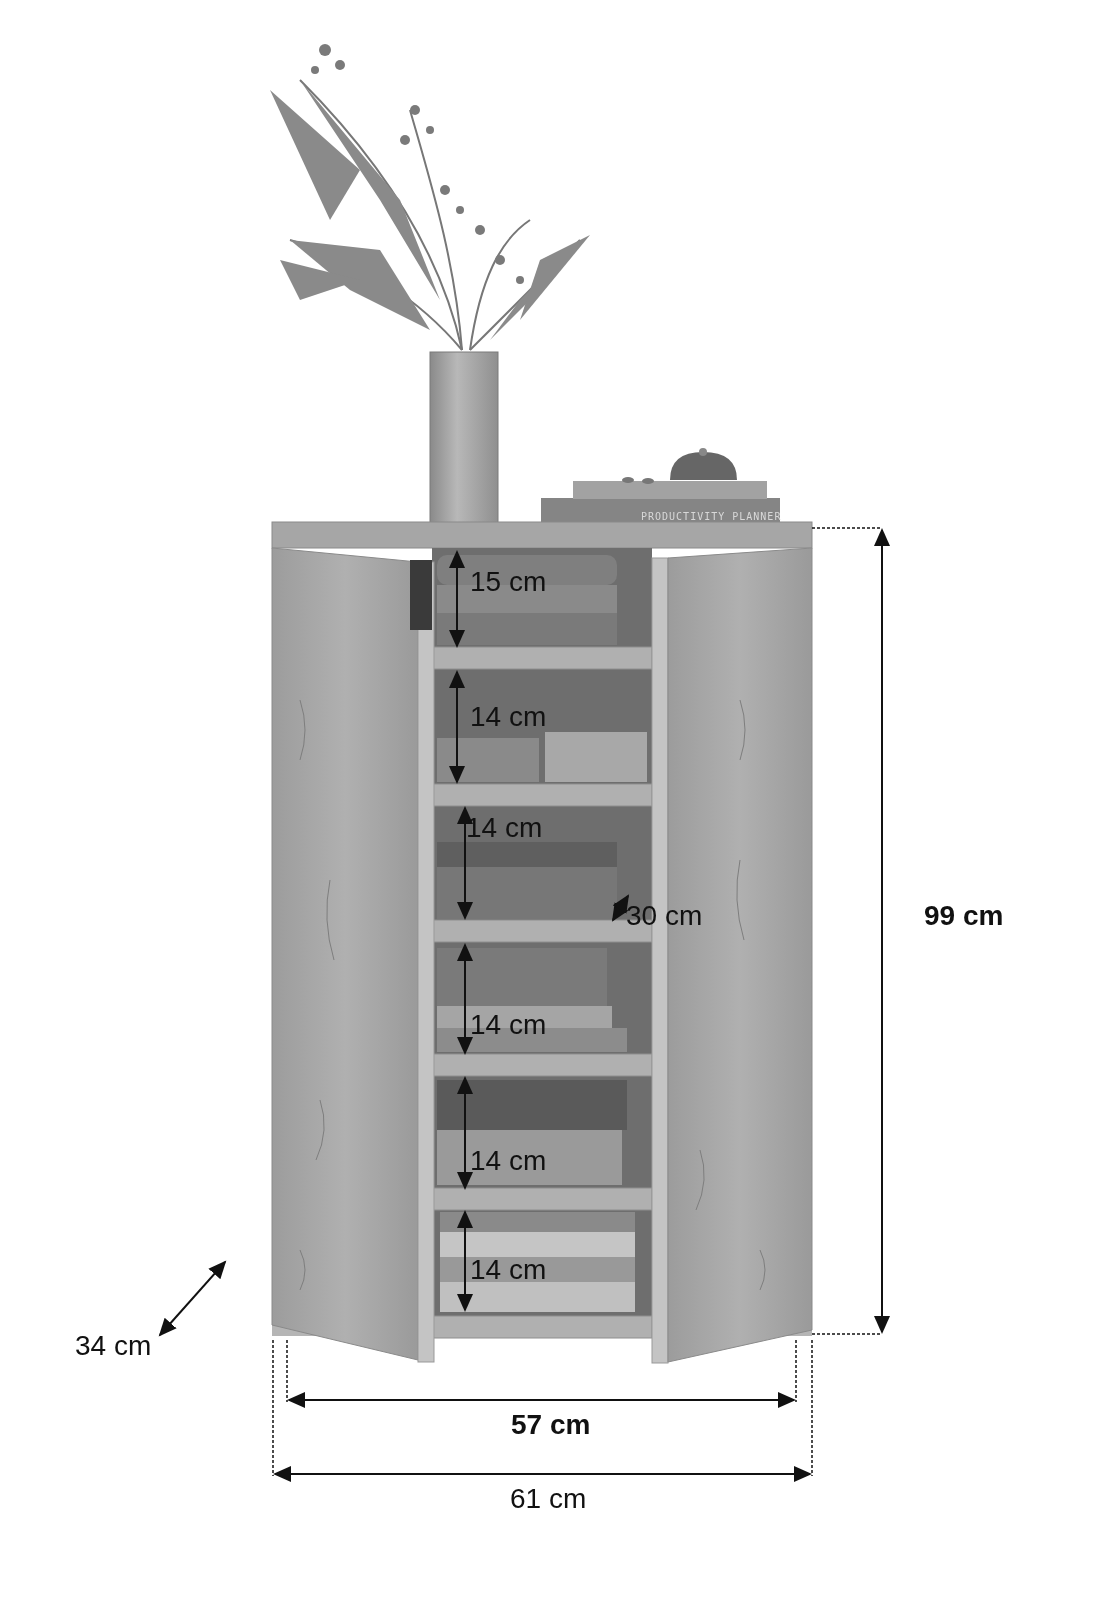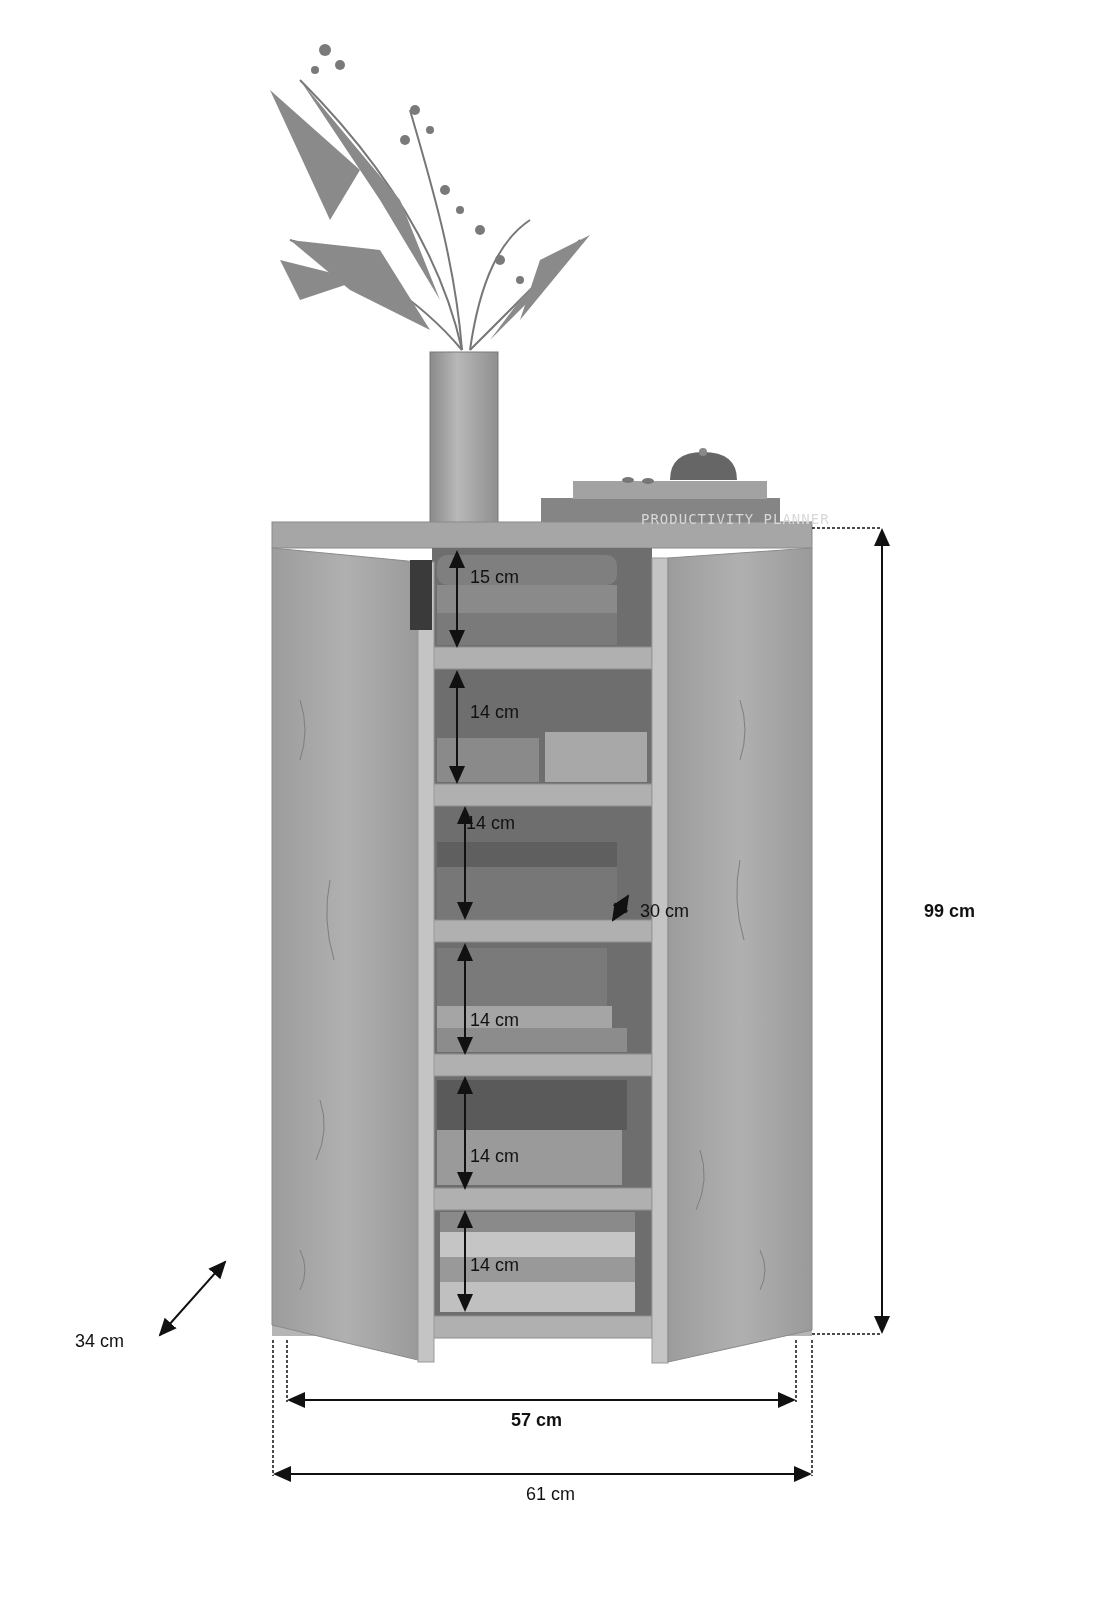--- a/index.html
+++ b/index.html
@@ -1,18 +1,18 @@
 <!DOCTYPE html>
 <html><head>
 <meta charset="utf-8">
 <style>
   html, body { margin: 0; padding: 0; background: #ffffff; }
   body { width: 1100px; height: 1600px; position: relative; overflow: hidden;
          font-family: "Liberation Sans", "DejaVu Sans", sans-serif; color: #111; }
-  .label { position: absolute; font-size: 18px; color: #111; white-space: nowrap; line-height: 1; }
+  .label { position: absolute; font-size: 28px; color: #111; white-space: nowrap; line-height: 1; }
   svg { position: absolute; left: 0; top: 0; }
 </style>
 </head>
 <body>
 
 <svg width="1100" height="1600" viewBox="0 0 1100 1600">
   <defs>
     <marker id="ah" markerWidth="10" markerHeight="10" refX="8" refY="5" orient="auto-start-reverse">
       <path d="M0,1 L9,5 L0,9 z" fill="#111"></path>
     </marker>
@@ -142,26 +142,26 @@
     <line x1="796" y1="1340" x2="796" y2="1402" stroke="#111" stroke-width="1.5" stroke-dasharray="3,2"></line>
     <line x1="289" y1="1400" x2="794" y2="1400" stroke="#111" stroke-width="2" marker-start="url(#ah)" marker-end="url(#ah)"></line>
     <line x1="273" y1="1340" x2="273" y2="1476" stroke="#111" stroke-width="1.5" stroke-dasharray="3,2"></line>
     <line x1="812" y1="1340" x2="812" y2="1476" stroke="#111" stroke-width="1.5" stroke-dasharray="3,2"></line>
     <line x1="275" y1="1474" x2="810" y2="1474" stroke="#111" stroke-width="2" marker-start="url(#ah)" marker-end="url(#ah)"></line>
   </g>
 
   <line x1="160" y1="1335" x2="225" y2="1262" stroke="#111" stroke-width="2" marker-start="url(#ah)" marker-end="url(#ah)"></line>
 </svg>
 
-<div class="label" style="left:641px; top:512px; font-size:14px; color:#d8d8d8; letter-spacing:1px; font-family:'DejaVu Sans Mono', monospace;">PRODUCTIVITY PLANNER</div>
+<div class="label" style="left:641px; top:512px; font-size:10px; color:#d8d8d8; letter-spacing:1px; font-family:'DejaVu Sans Mono', monospace;">PRODUCTIVITY PLANNER</div>
 
 <div class="label" style="left:470px; top:568px;">15 cm</div>
 <div class="label" style="left:470px; top:703px;">14 cm</div>
 <div class="label" style="left:466px; top:814px;">14 cm</div>
 <div class="label" style="left:470px; top:1011px;">14 cm</div>
 <div class="label" style="left:470px; top:1147px;">14 cm</div>
 <div class="label" style="left:470px; top:1256px;">14 cm</div>
 
-<div class="label" style="left:640px; top:902px;">30 cm</div>
+<div class="label" style="left:626px; top:902px;">30 cm</div>
 <div class="label" style="left:924px; top:902px;font-weight:bold;">99 cm</div>
 <div class="label" style="left:511px; top:1411px;font-weight:bold;">57 cm</div>
-<div class="label" style="left:510px; top:1485px;margin-left:16px;">61 cm</div>
+<div class="label" style="left:510px; top:1485px;">61 cm</div>
 <div class="label" style="left:75px; top:1332px;">34 cm</div>
 
 </body></html>

